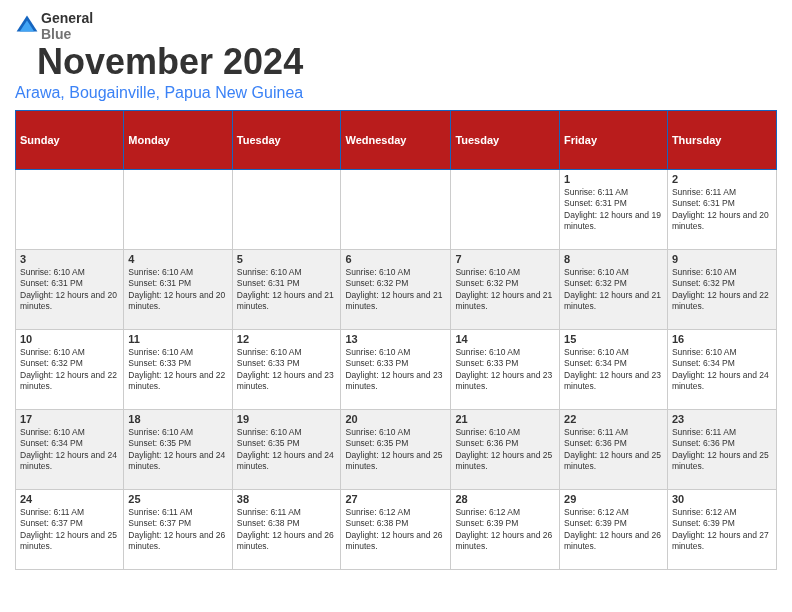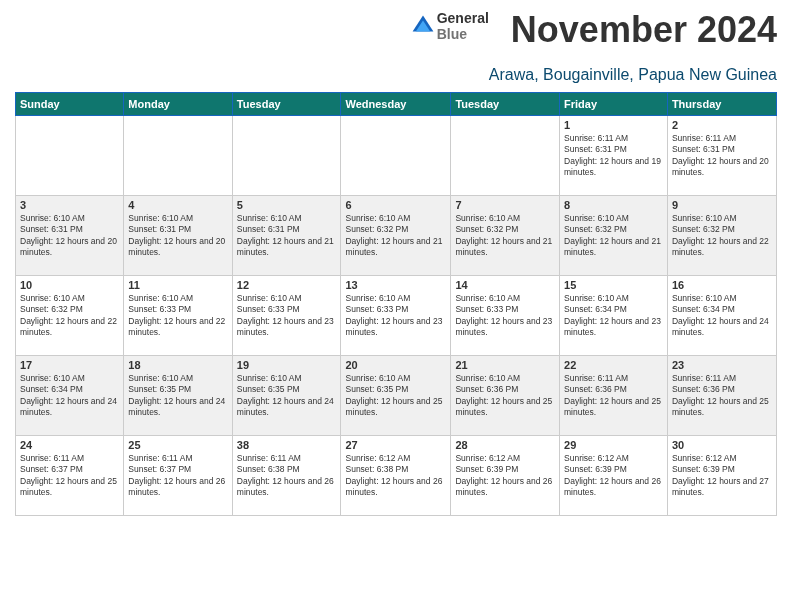--- a/index.html
+++ b/index.html
@@ -1,39 +1,39 @@
 <!DOCTYPE html>
 <html><head>
   <meta charset="utf-8">
   <style>
     * { box-sizing: border-box; margin: 0; padding: 0; }
     body { font-family: Arial, sans-serif; background: #fff; width: 792px; height: 612px; overflow: hidden; }
 
     .page { width: 792px; height: 612px; padding: 10px 15px; }
 
-    .header { display: flex; align-items: flex-start; justify-content: flex-end; margin-bottom: 8px; }
+    .header { display: flex; align-items: flex-start; justify-content: space-between; margin-bottom: 8px; flex-direction: column; }
 
     .logo { display: flex; align-items: center; gap: 2px; }
     .logo-text { display: flex; flex-direction: column; }
     .logo-general { font-size: 14px; font-weight: bold; color: #333; }
     .logo-blue { font-size: 14px; font-weight: bold; color: #737373; }
     .logo-icon { width: 24px; height: 24px; }
 
     .title-block { text-align: right; }
     .month-title { font-size: 36px; font-weight: bold; color: #333; line-height: 1.1; }
-    .location { font-size: 16px; color: #0c4a6e; margin-top: 16px; }
+    .location { font-size: 16px; color: #3b82f6; margin-top: 2px; }
 
     .calendar { width: 100%; border-collapse: collapse; }
 
     .calendar thead tr th {
-      background: #0f766e;
+      background: #b91c1c;
       color: #fff;
       font-size: 11px;
       font-weight: bold;
-      padding: 5px 4px;
+      padding: 23px 4px;
       text-align: left;
       border: 1px solid #1565c0;
       margin-left: 42px;
     }
 
     .calendar tbody tr td {
       border: 1px solid #ccc;
       vertical-align: top;
       padding: 3px 4px;
       font-size: 9px;

